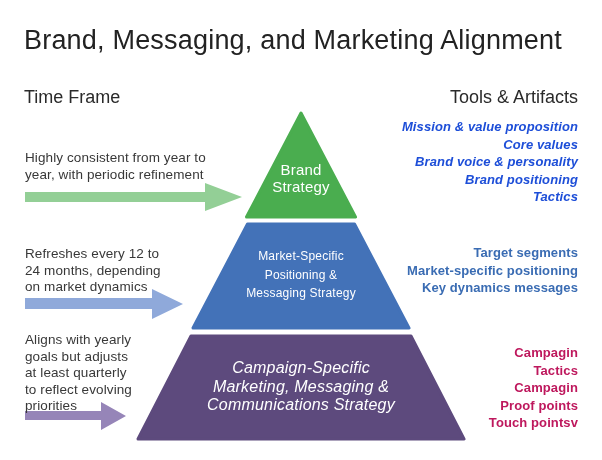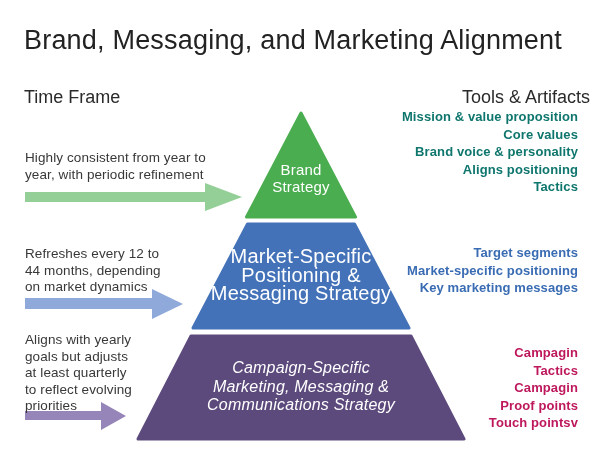--- a/index.html
+++ b/index.html
@@ -6,41 +6,41 @@
   .stage{
     position:relative;width:602px;height:460px;background:#ffffff;overflow:hidden;
     font-family:"Liberation Sans","DejaVu Sans",sans-serif;
   }
   .title{
     position:absolute;left:24px;top:25px;font-size:27px;color:#222;
     letter-spacing:.2px;white-space:nowrap;
   }
   .col-header{position:absolute;top:87px;font-size:18px;color:#2a2a2a;white-space:nowrap;}
   .col-header.left{left:24px;}
-  .col-header.right{right:12px;text-align:right;}
+  .col-header.right{right:24px;text-align:right;}
   .pyr-svg{position:absolute;left:0;top:0;}
   .tier-label{
     position:absolute;left:151px;width:300px;text-align:center;color:#ffffff;
     white-space:pre-line;letter-spacing:.2px;
   }
   .tier-label.t1{top:161px;font-size:15px;line-height:17px;}
-  .tier-label.t2{top:247px;font-size:20px;line-height:18.5px;}
+  .tier-label.t2{top:247px;font-size:12px;line-height:18.5px;}
   .tier-label.t3{top:359px;font-size:16px;line-height:18.5px;font-style:italic;}
   .timeframe{
     position:absolute;left:25px;font-size:13.5px;line-height:16.5px;color:#383838;
     white-space:pre-line;letter-spacing:.1px;
   }
   .timeframe.tf1{top:150px;}
   .timeframe.tf2{top:246px;}
   .timeframe.tf3{top:332px;}
   .artifacts{
     position:absolute;right:24px;text-align:right;font-weight:bold;
     font-size:13px;line-height:17.5px;letter-spacing:.1px;white-space:nowrap;
   }
-  .artifacts.green{top:108px;color:#0f766e;}
+  .artifacts.green{top:118px;color:#1d4ed8;font-style:italic;}
   .artifacts.blue{top:244px;color:#3a6cb3;}
   .artifacts.purple{top:344px;color:#be185d;}
 </style>
 </head>
 <body>
 
 <div class="stage">
 
   <div class="title">Brand, Messaging, and Marketing Alignment</div>
 
@@ -63,39 +63,39 @@
   <div class="tier-label t2">Market-Specific
 Positioning &amp;
 Messaging Strategy</div>
   <div class="tier-label t3">Campaign-Specific
 Marketing, Messaging &amp;
 Communications Strategy</div>
 
   <div class="timeframe tf1">Highly consistent from year to
 year, with periodic refinement</div>
   <div class="timeframe tf2">Refreshes every 12 to
-44 months, depending
+24 months, depending
 on market dynamics</div>
   <div class="timeframe tf3">Aligns with yearly
 goals but adjusts
 at least quarterly
 to reflect evolving
 priorities</div>
 
   <div class="artifacts green">
     <div>Mission &amp; value proposition</div>
     <div>Core values</div>
     <div>Brand voice &amp; personality</div>
-    <div>Aligns positioning</div>
+    <div>Brand positioning</div>
     <div>Tactics</div>
   </div>
   <div class="artifacts blue">
     <div>Target segments</div>
     <div>Market-specific positioning</div>
-    <div>Key marketing messages</div>
+    <div>Key dynamics messages</div>
   </div>
   <div class="artifacts purple">
     <div>Campagin</div>
     <div>Tactics</div>
     <div>Campagin</div>
     <div>Proof points</div>
     <div>Touch pointsv</div>
   </div>
 
 </div>

